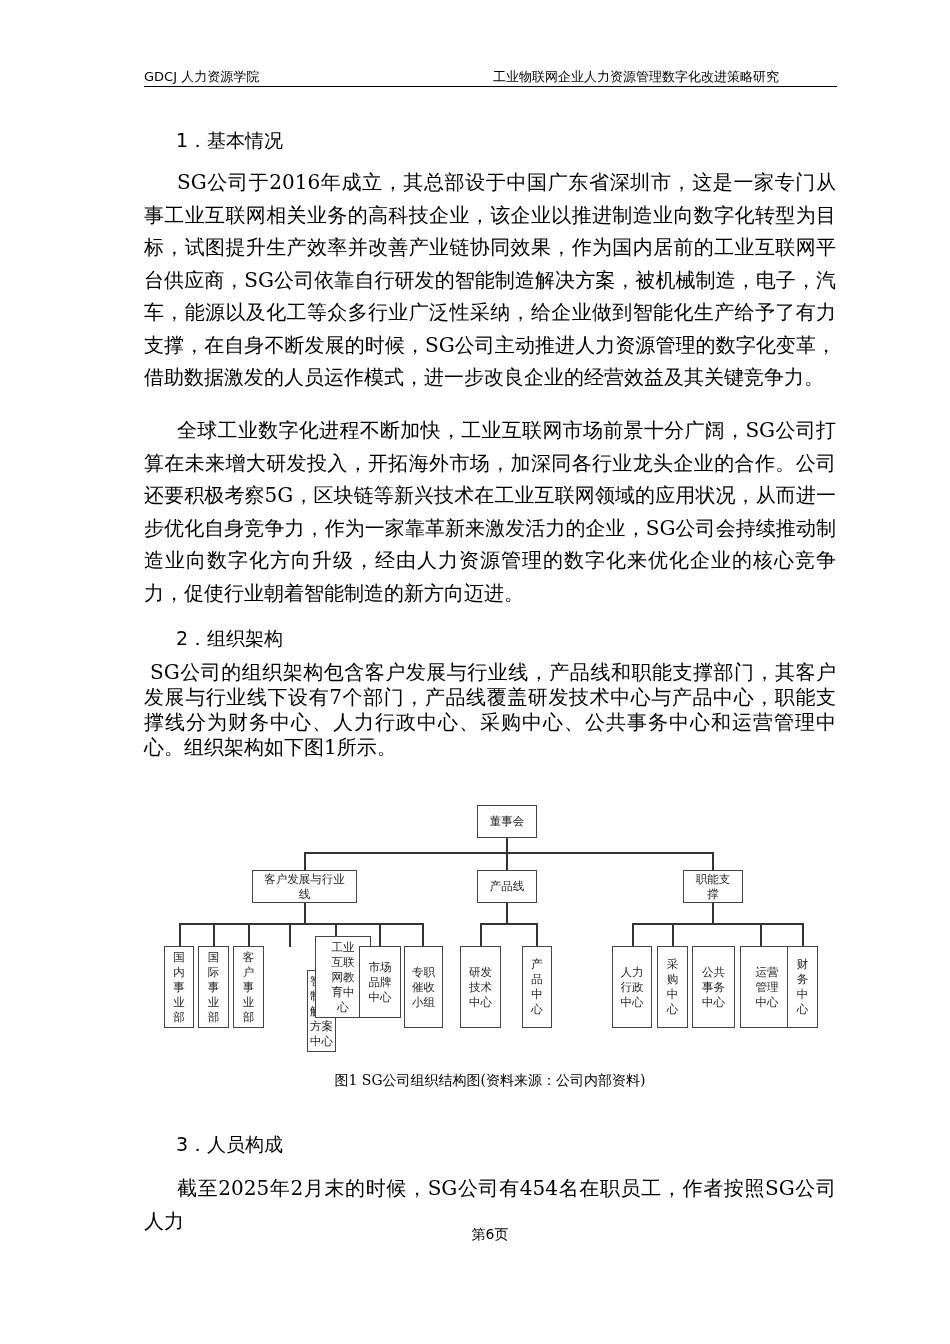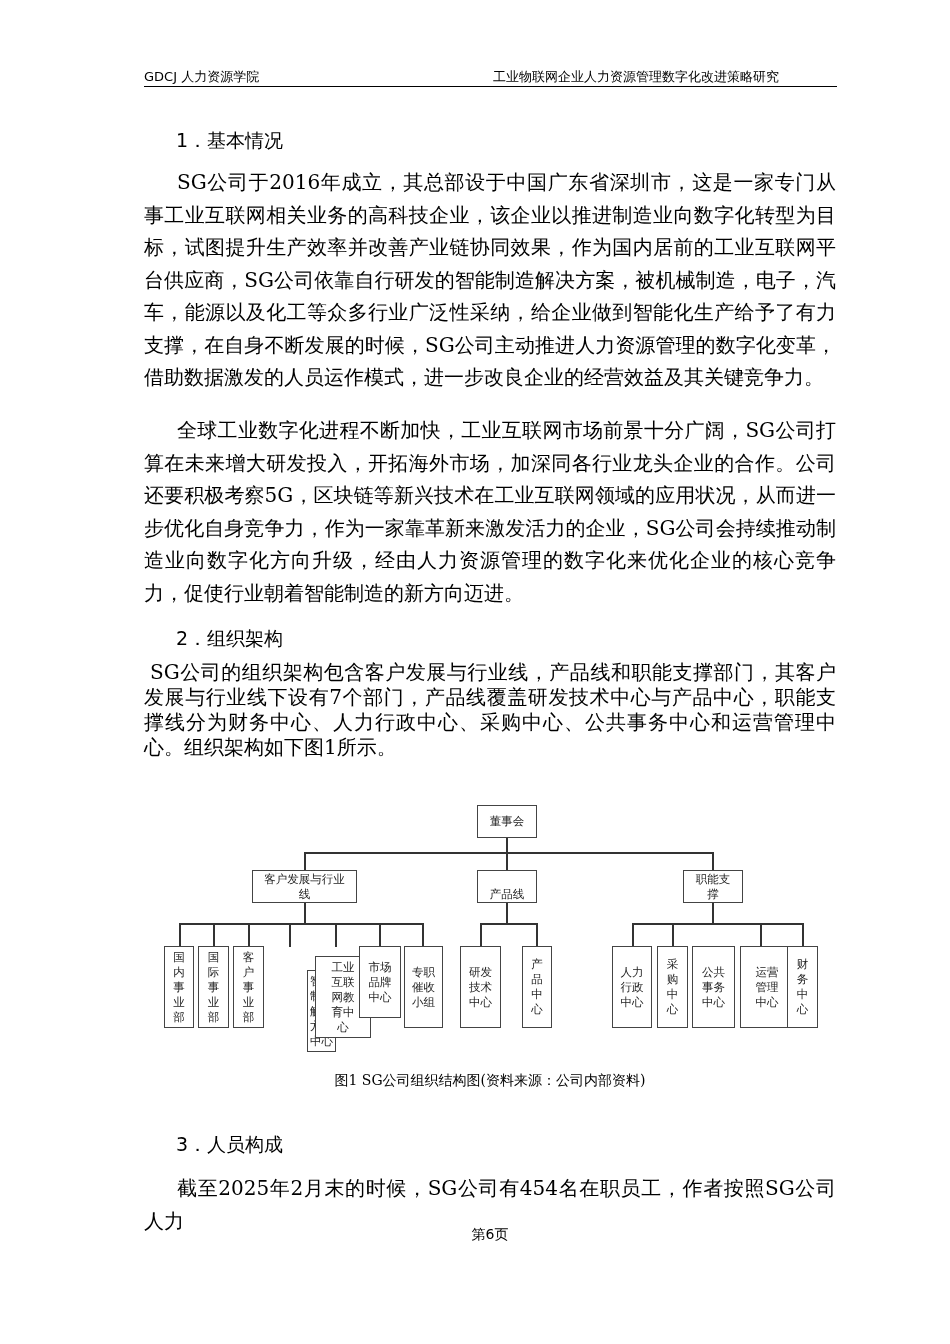--- a/index.html
+++ b/index.html
@@ -72,21 +72,21 @@
   <div class="box" style="left:477px; top:805px; width:60px; height:33px;">
     <span>董事会</span>
   </div>
 
   <div class="box" style="left:252px; top:870px; width:105px; height:33px;">
     <div>
         <span>客户发展与行业</span>
         <span>线</span>
       </div>
   </div>
-  <div class="box" style="left:477px; top:870px; width:60px; height:33px;align-items:flex-end;">
+  <div class="box" style="left:477px; top:870px; width:60px; height:33px;">
     <span>产品线</span>
   </div>
   <div class="box" style="left:683px; top:870px; width:60px; height:33px;">
     <div>
         <span>职能支</span>
         <span>撑</span>
       </div>
   </div>
 
   <div class="box" style="left:164px; top:946px; width:30px; height:82px;">
@@ -118,21 +118,21 @@
     </div>
   <div class="box" style="left:268px; top:970px; width:29px; height:82px;margin-left:39px;">
       <div>
     <span>智能</span>
         <span>制造</span>
         <span>解决</span>
         <span>方案</span>
         <span>中心</span>
   </div>
     </div>
-  <div class="box" style="left:315px; top:956px; width:56px; height:82px;">
+  <div class="box" style="left:315px; top:936px; width:56px; height:82px;">
       <div>
     <span>工业</span>
         <span>互联</span>
         <span>网教</span>
         <span>育中</span>
         <span>心</span>
   </div>
     </div>
   <div class="box" style="left:359px; top:946px; width:42px; height:72px;">
       <div>

